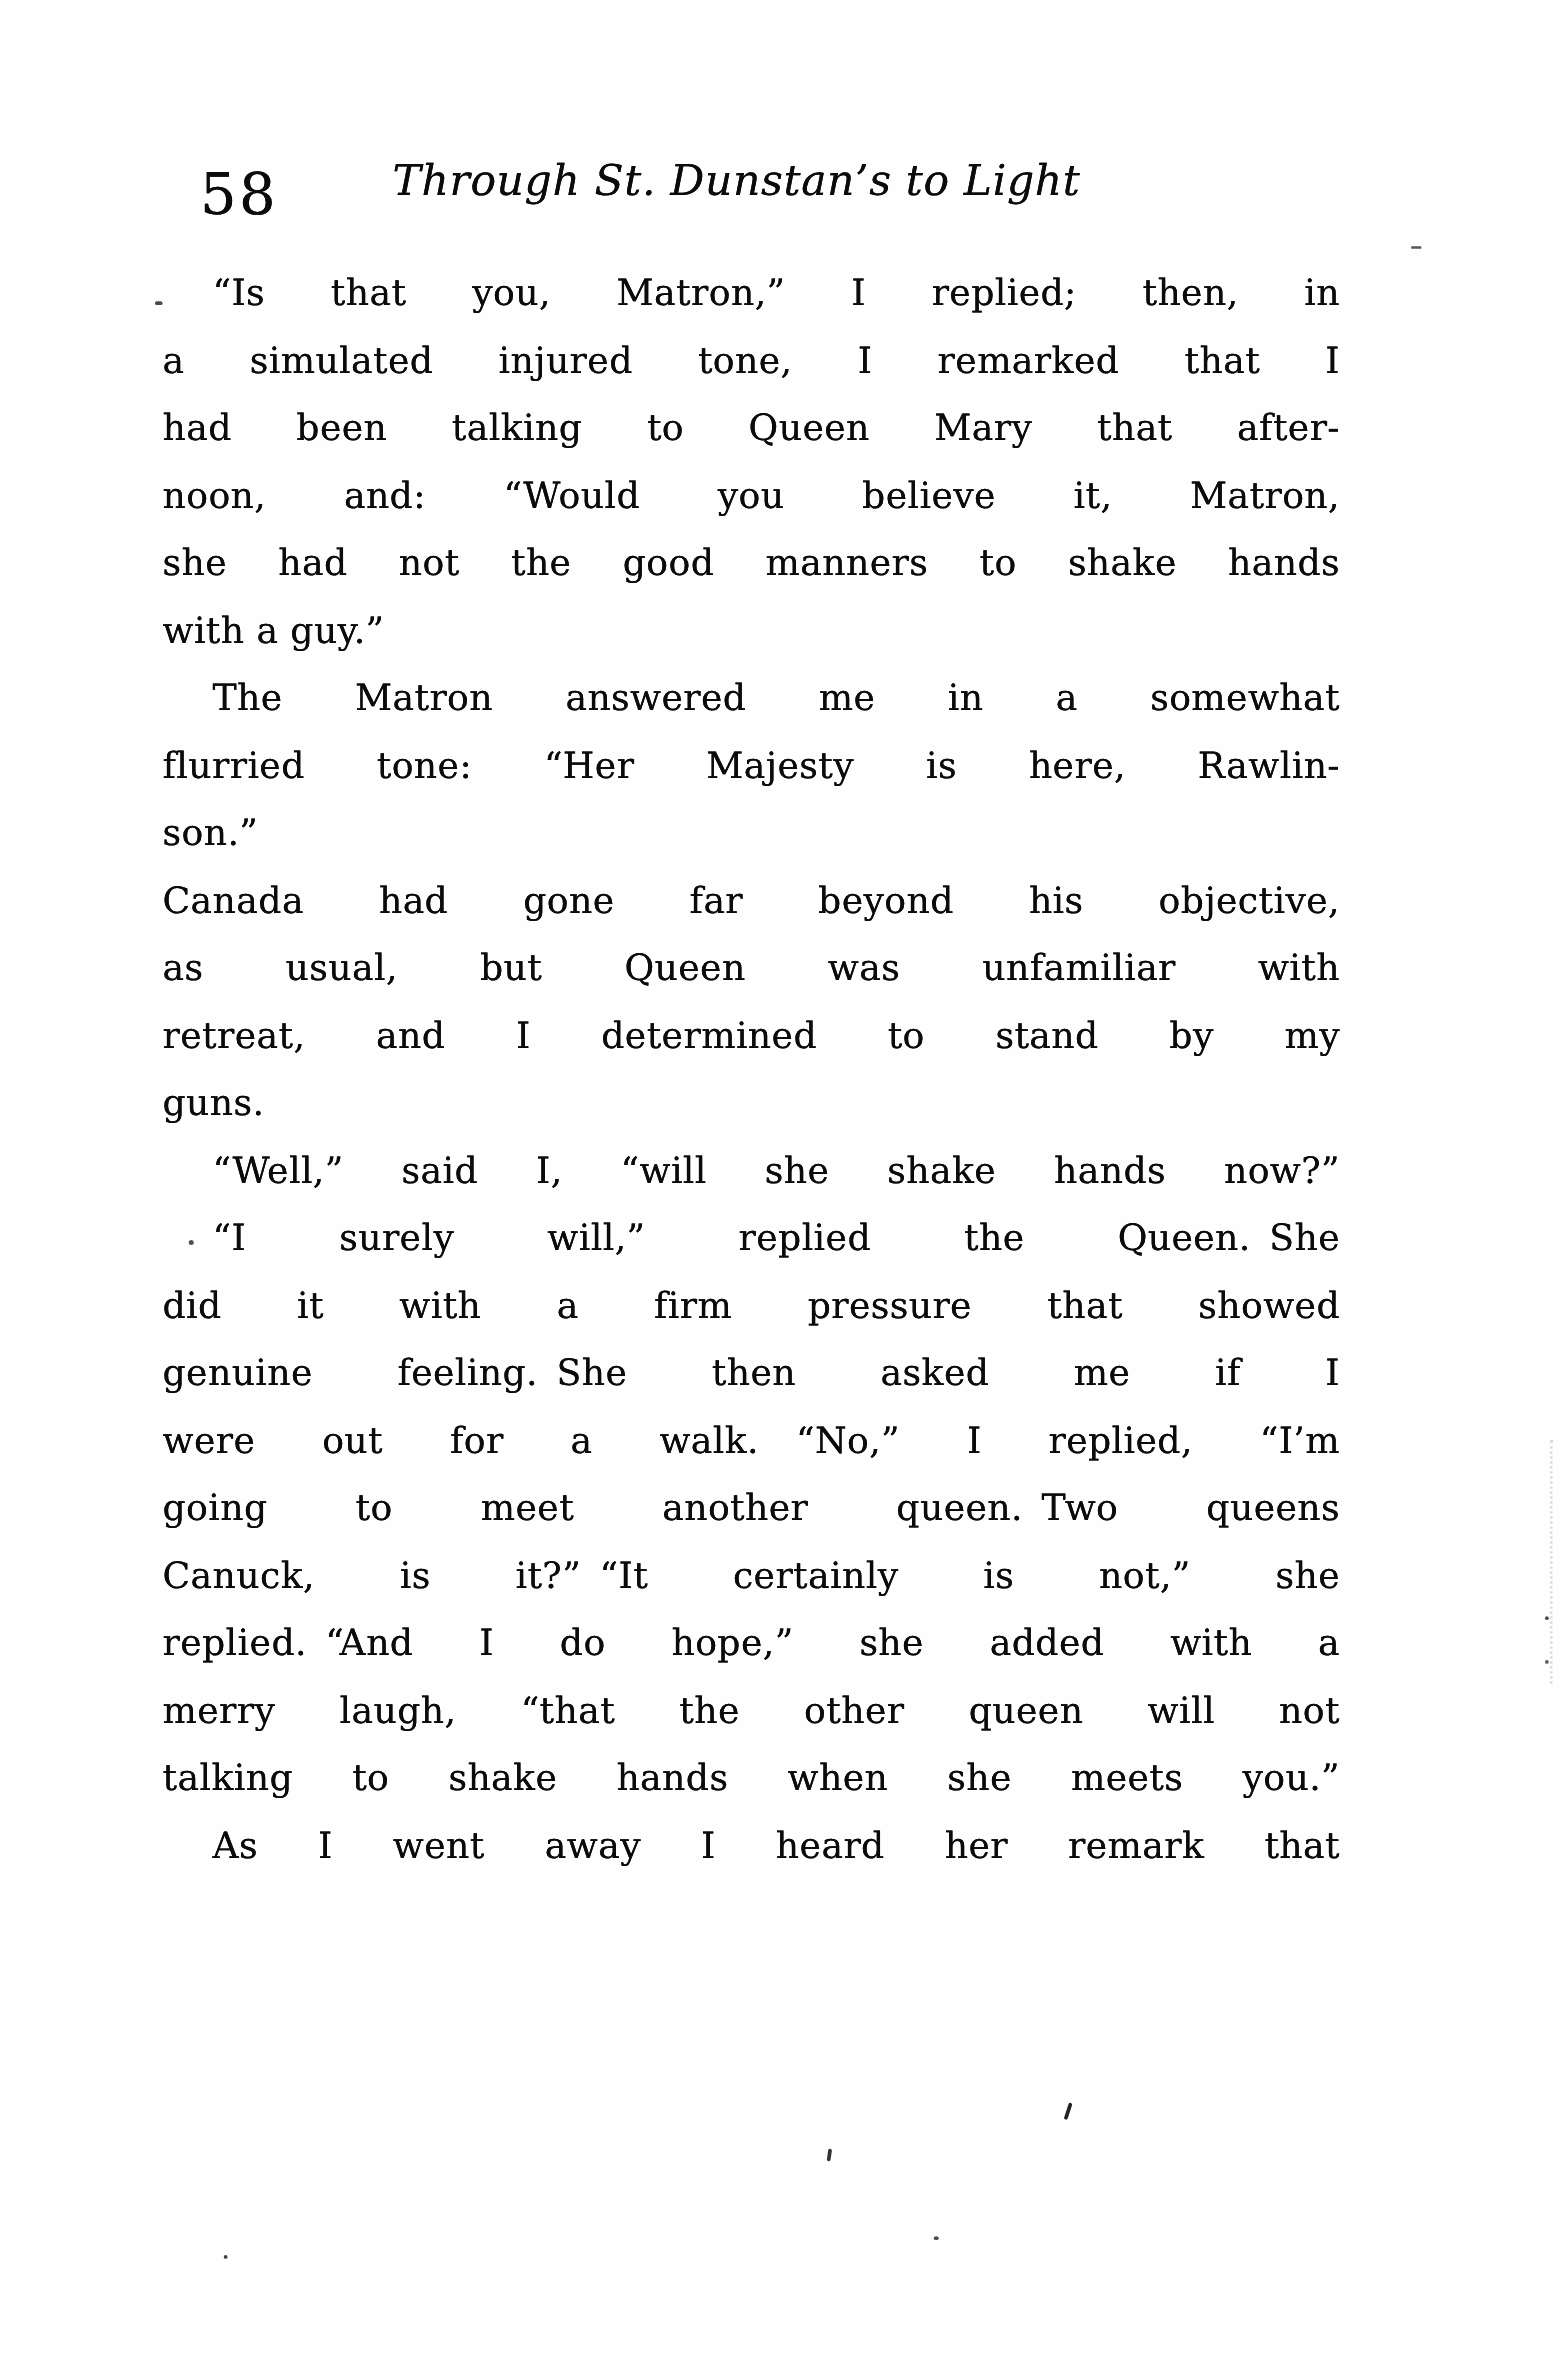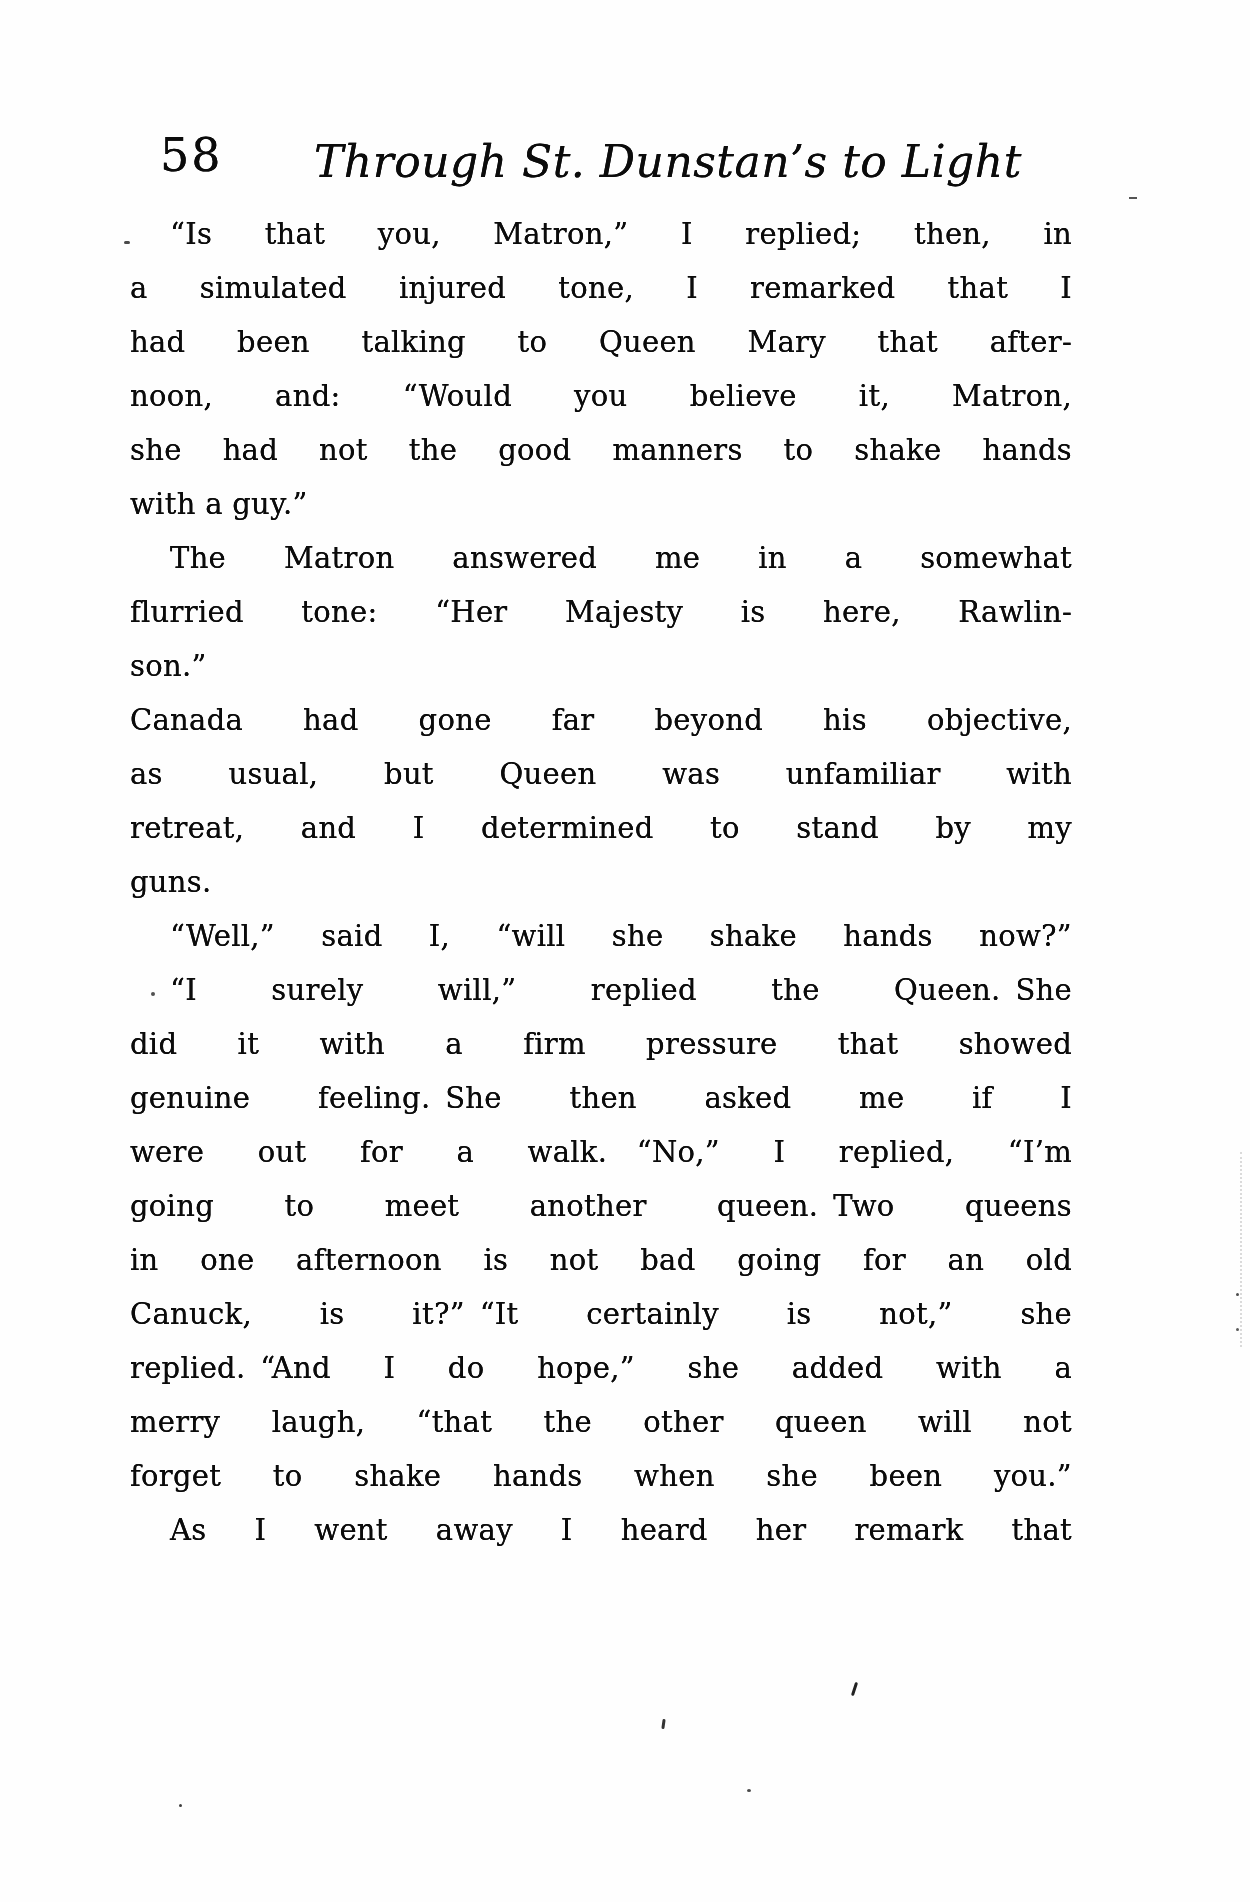--- a/index.html
+++ b/index.html
@@ -20,22 +20,22 @@
     position: absolute;
     left: 160px;
     top: 132px;
     font-size: 46px;
     line-height: 1;
     letter-spacing: 2px;
   }
   .running-title {
     position: absolute;
     left: 314px;
-    top: 140px;
-    font-size: 44px;
+    top: 128px;
+    font-size: 34px;
     line-height: 1;
     font-style: italic;
     letter-spacing: 0.5px;
     white-space: nowrap;
   }
 
   .text-block {
     position: absolute;
     left: 130px;
     top: 207px;
@@ -110,25 +110,24 @@
     <div class="para">
       <div class="line indent">“Well,” said I, “will she shake hands now?”</div>
     </div>
 
     <div class="para">
       <div class="line indent">“I surely will,” replied the Queen. She</div>
       <div class="line">did it with a firm pressure that showed</div>
       <div class="line">genuine feeling. She then asked me if I</div>
       <div class="line">were out for a walk.  “No,” I replied, “I’m</div>
       <div class="line">going to meet another queen. Two queens</div>
-      <div class="line">in one afternoon is not bad going for an old</div>
       <div class="line">Canuck, is it?” “It certainly is not,” she</div>
       <div class="line">replied. “And I do hope,” she added with a</div>
       <div class="line">merry laugh, “that the other queen will not</div>
-      <div class="line">forget to shake hands when she been you.”</div>
+      <div class="line">talking to shake hands when she meets you.”</div>
     </div>
 
     <div class="para">
       <div class="line indent">As I went away I heard her remark that</div>
     </div>
 
   </div>
 
   <div class="speck dash1"></div>
   <div class="speck dash2"></div>

